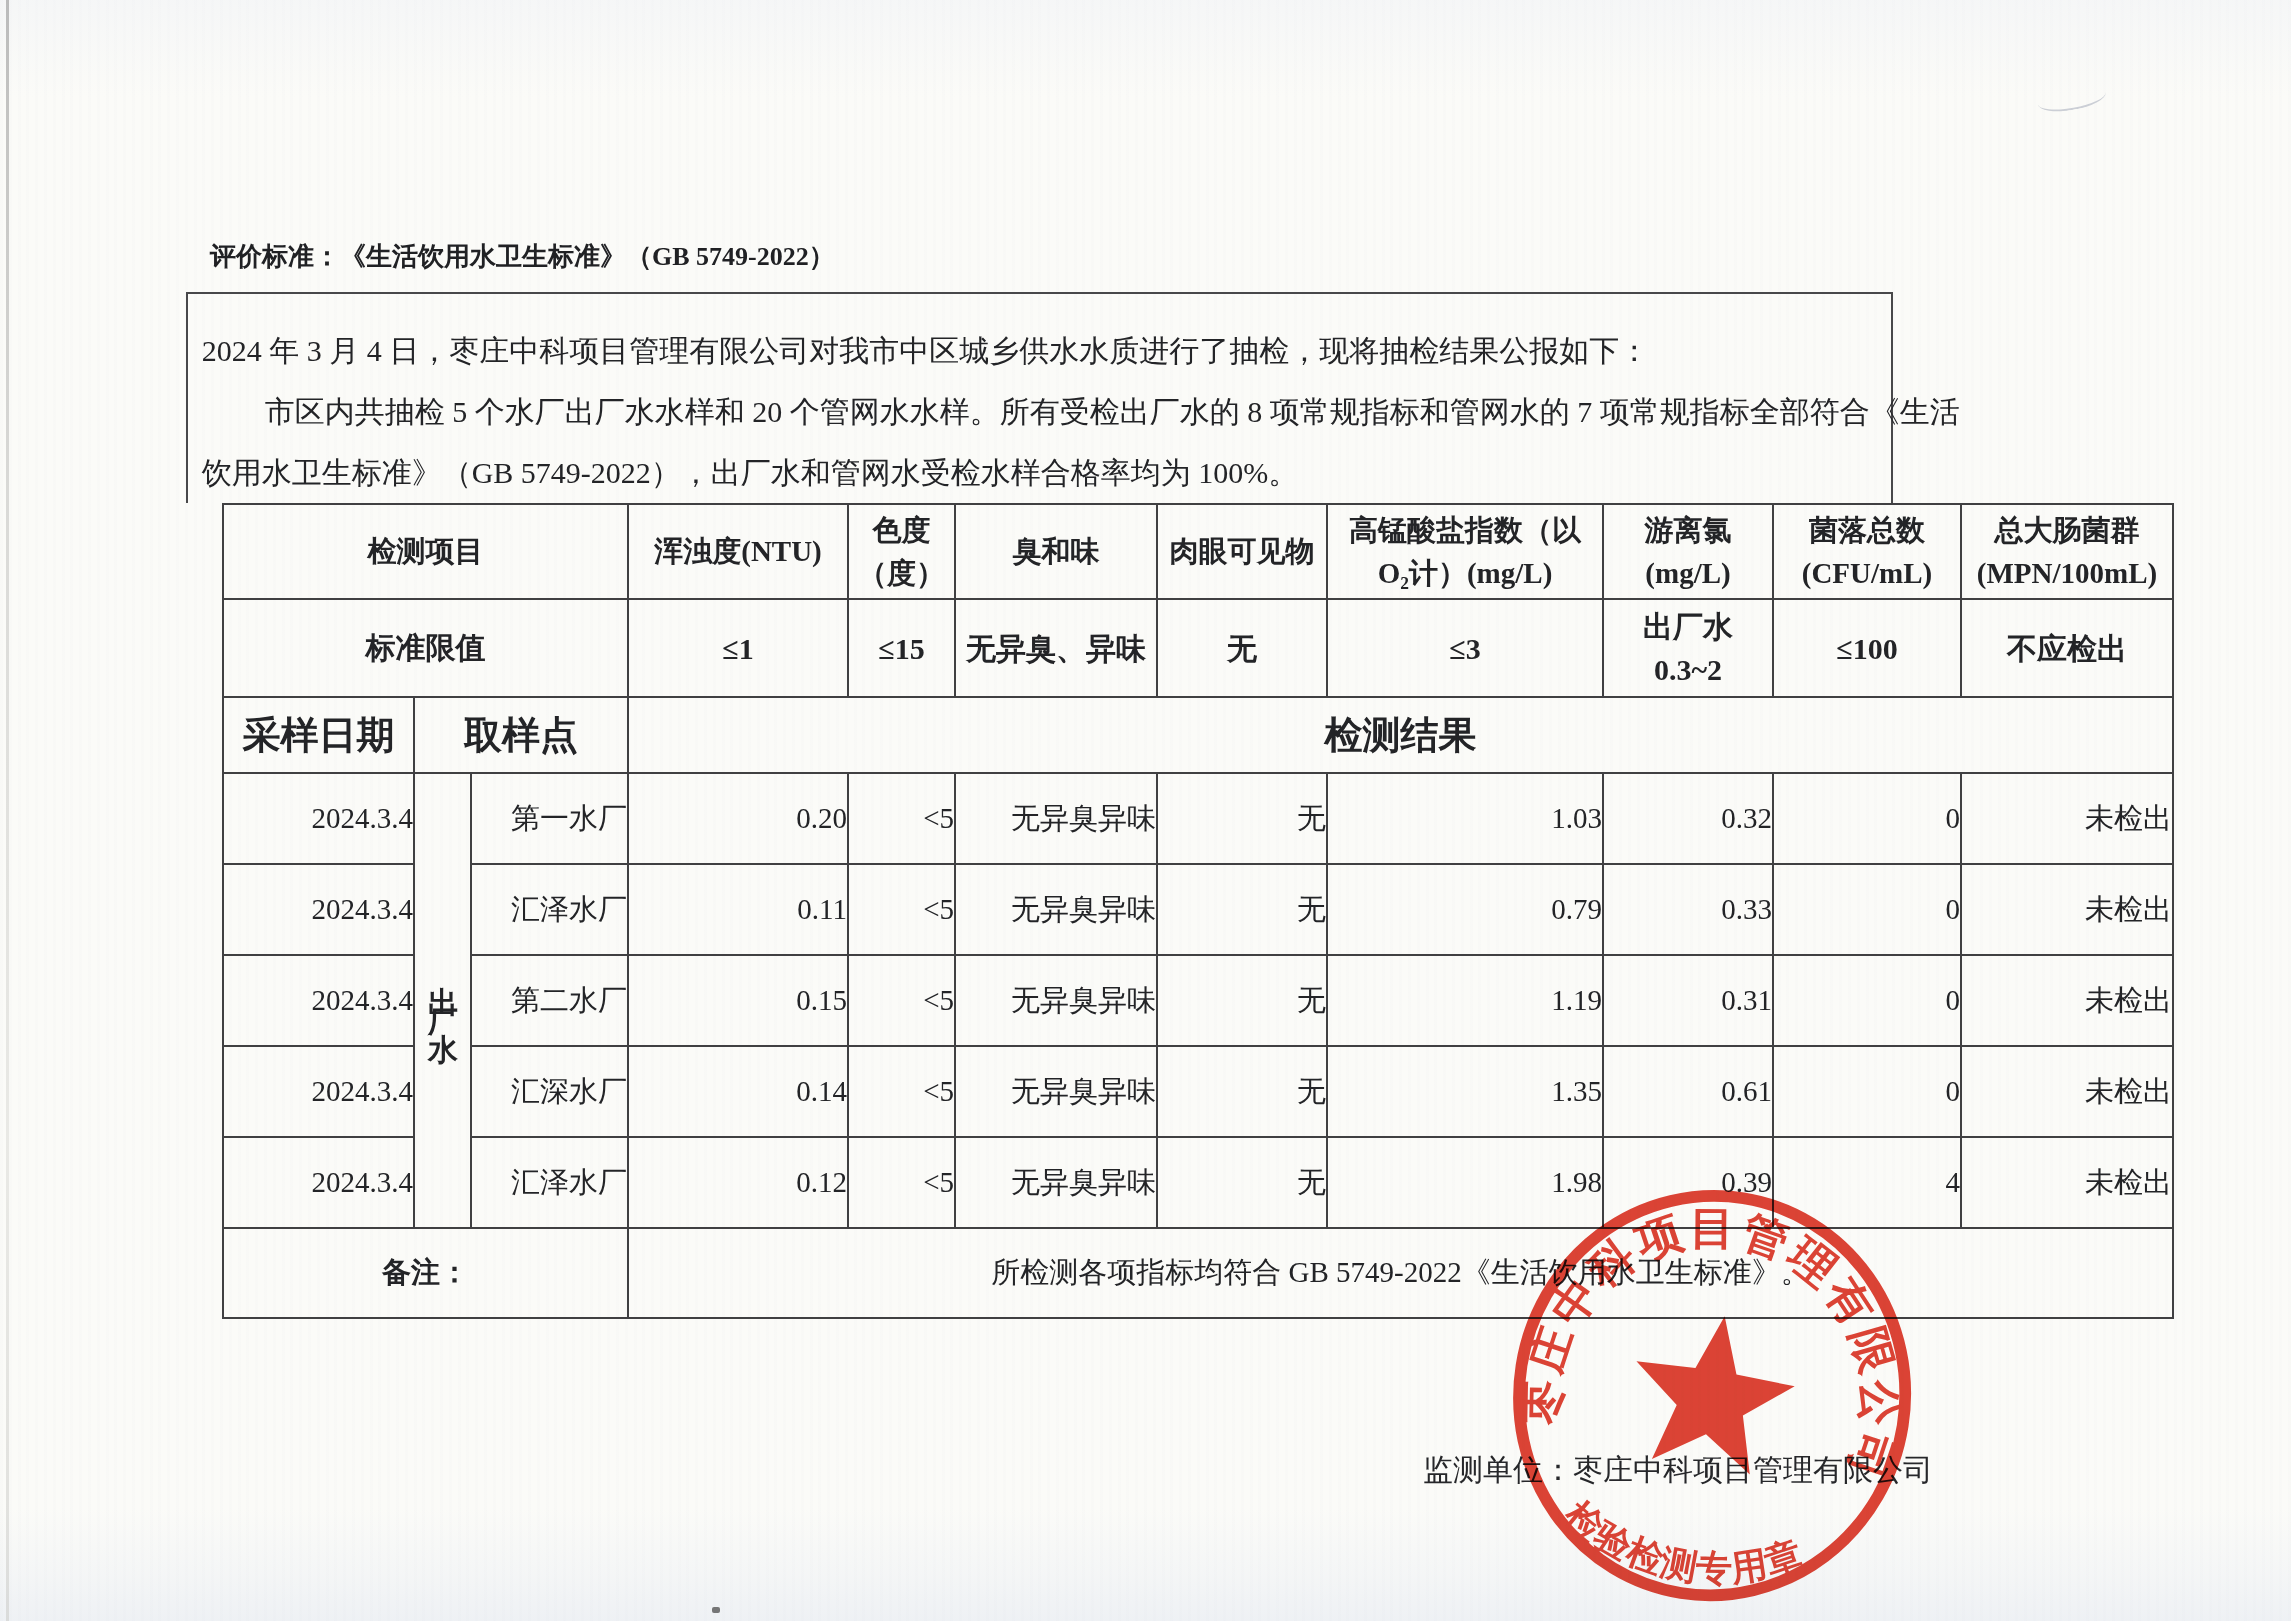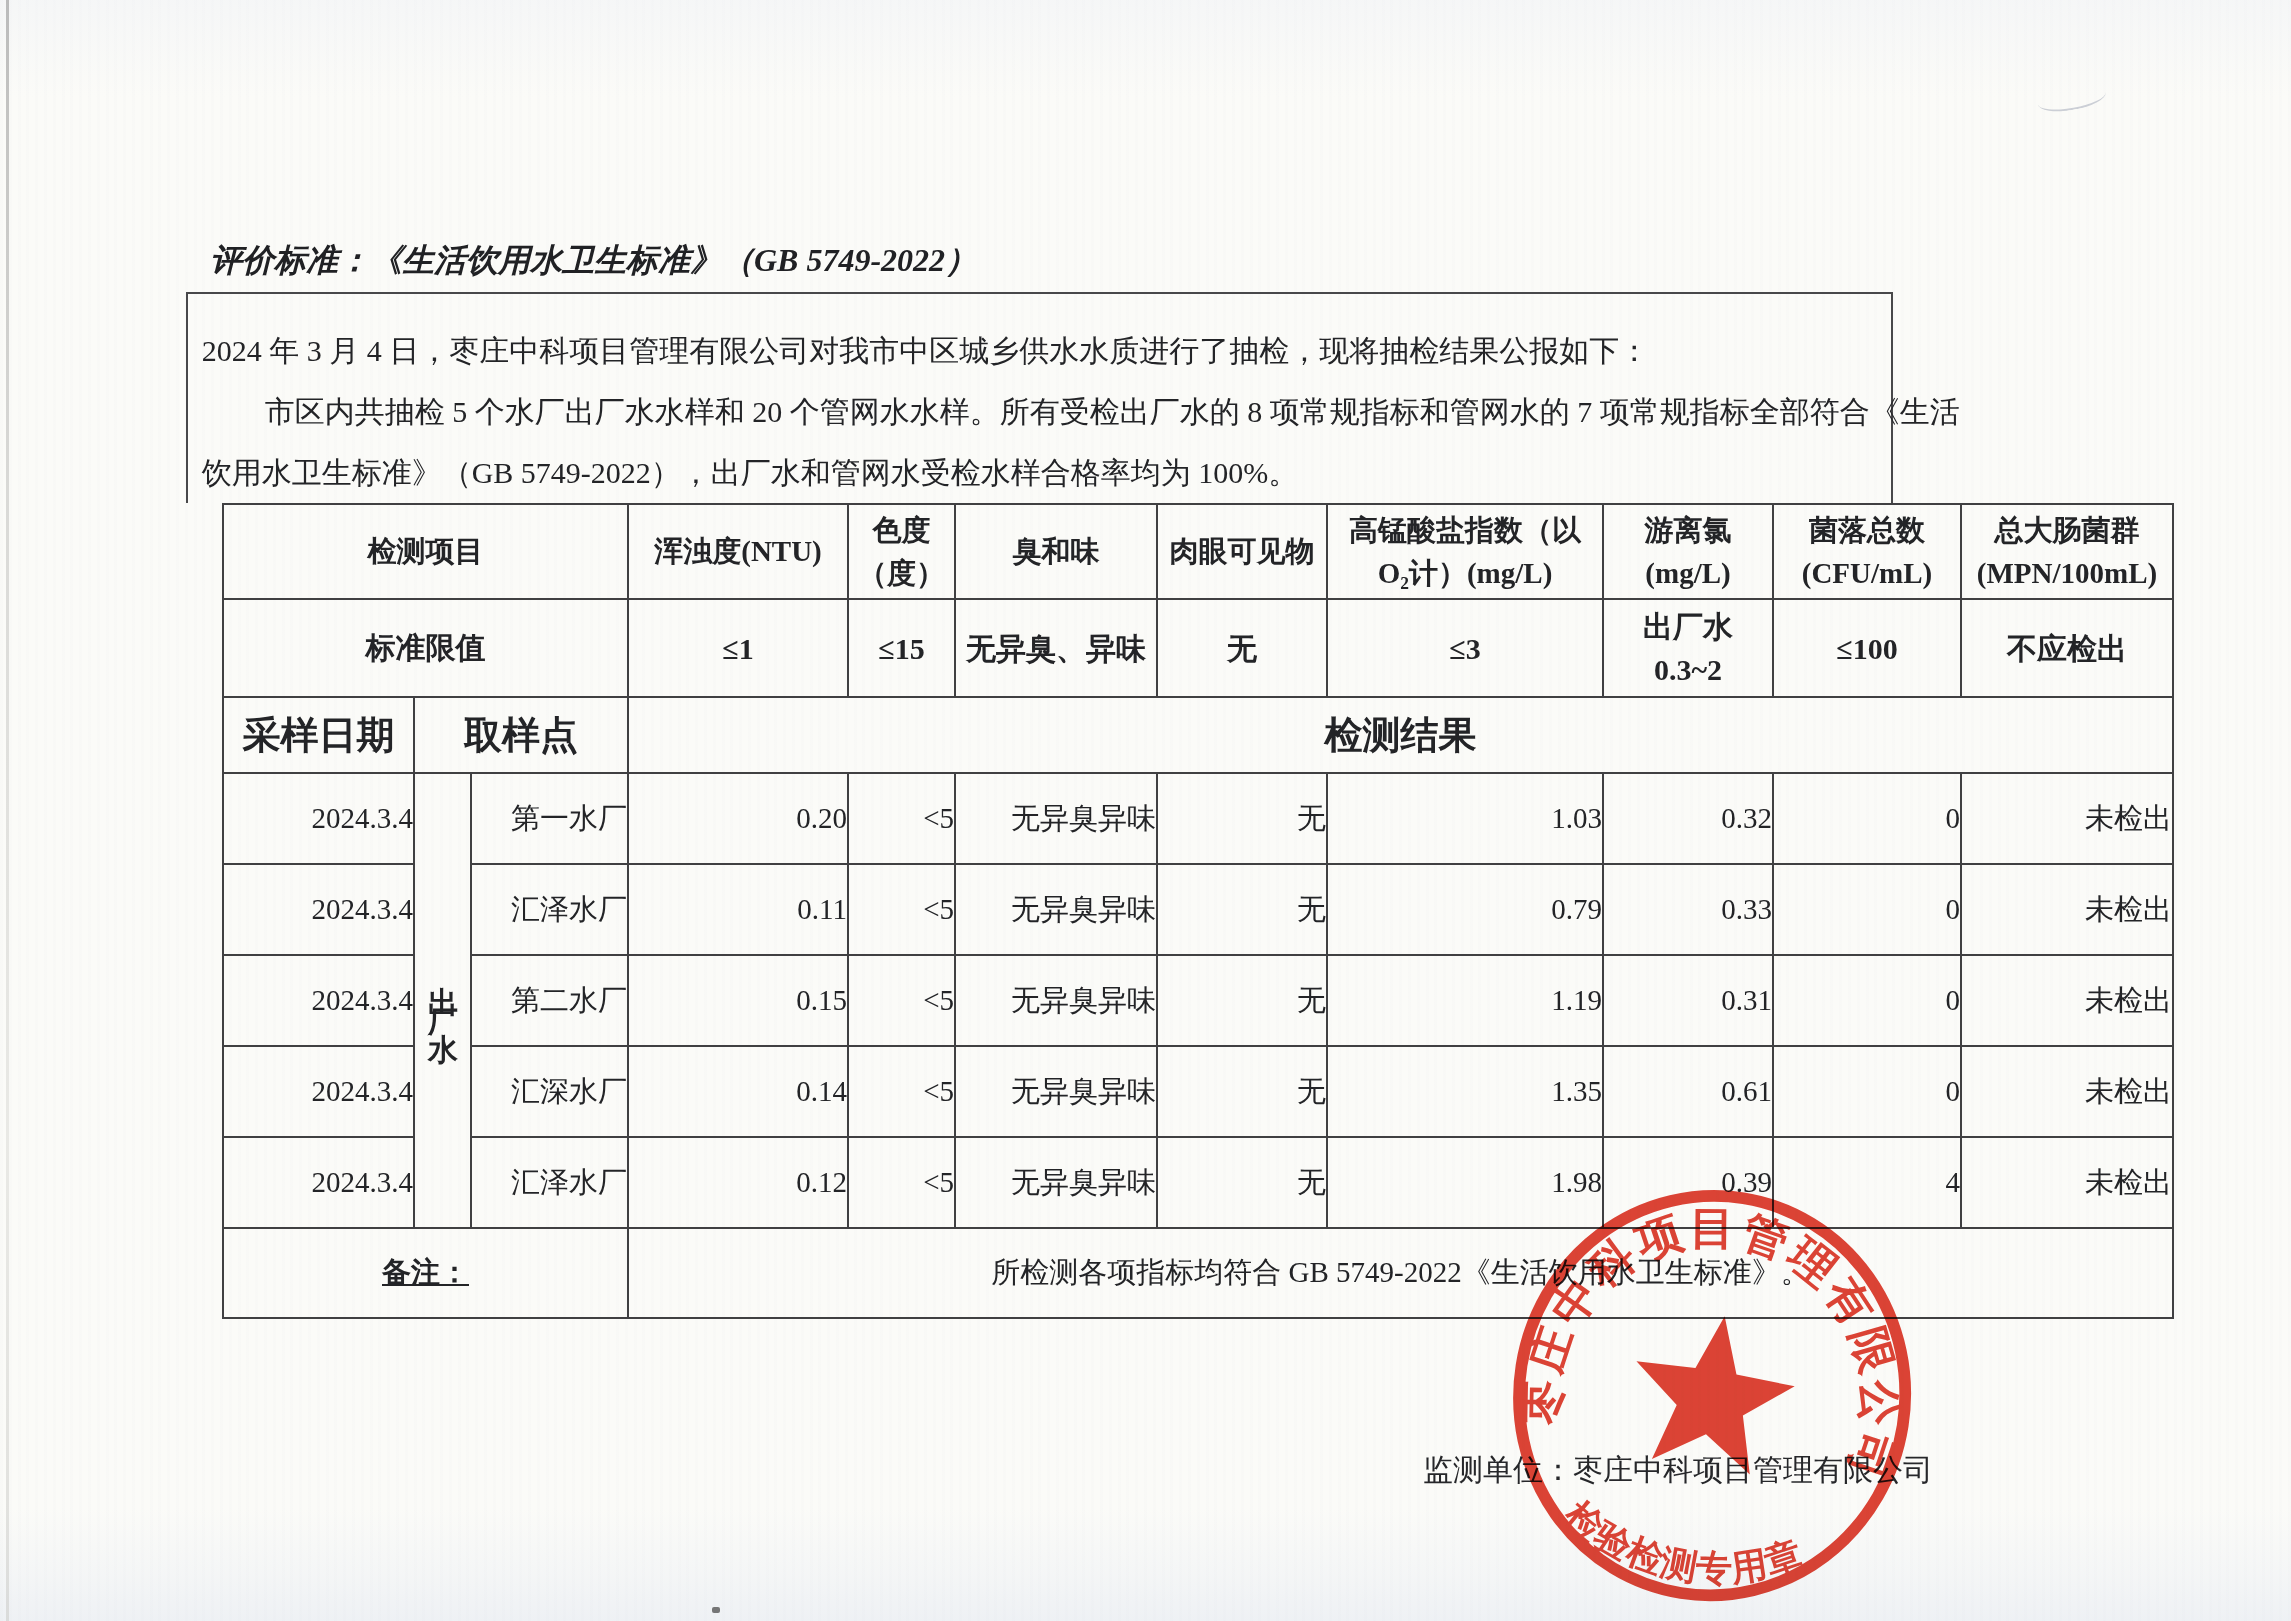--- a/index.html
+++ b/index.html
@@ -15,40 +15,40 @@
     color:#1e1e20;
   }
   .edge-line{position:absolute;left:5.9px;top:0;width:2.9px;height:1621px;
     background:linear-gradient(#8a8a8a,#bdbdbb 30%,#dadad6 70%,#c9c9c6);opacity:.55;}
   .scratch{position:absolute;left:2037px;top:86px;width:69px;height:23.5px;
     border-bottom:2px solid #949cae;border-radius:50%;opacity:.45;transform:rotate(-10deg);}
   .speck{position:absolute;left:712px;top:1607px;width:7.8px;height:5.9px;background:#4c4c4c;border-radius:2px;opacity:.75;}
 
   .doc-title{position:absolute;left:0;top:149px;width:100%;text-align:center;
     font-size:41px;font-weight:bold;letter-spacing:1px;color:#191a1c;}
-  .doc-standard{position:absolute;left:210px;top:239px;font-size:32px;font-weight:bold;color:#202124;font-style:italic;}
+  .doc-standard{position:absolute;left:210px;top:239px;font-size:26px;font-weight:bold;color:#202124;}
 
   .intro-box{position:absolute;left:186px;top:292px;width:1707px;height:211px;
     border:2.9px solid #48484a;border-bottom:none;padding:25.5px 17.6px 0 13.7px;}
   .intro-line{font-size:30px;line-height:61px;color:#232427;white-space:nowrap;}
   .intro-line.indent{padding-left:63px;}
 
   .table-wrap{position:absolute;left:186px;top:503px;width:2198px;padding-left:36px;}
   table.results{border-collapse:collapse;table-layout:fixed;width:1949px;
     border:2.9px solid #404042;}
   table.results td{border:2px solid #404042;text-align:center;vertical-align:middle;
     padding:0;color:#232427;}
   tr.r-head td{height:95px;font-weight:bold;font-size:29px;}
   tr.r-limit td{height:98px;font-weight:bold;font-size:30px;}
   tr.r-sub td{height:76px;font-weight:bold;font-size:38px;}
   tr.r-data td{height:91px;font-size:29px;text-align:right;}
   tr.r-remark td{height:90px;font-size:29px;}
   td.item-head{font-size:30px;}
   .hl{line-height:43px;}
-  td.remark-label{font-weight:bold;font-size:30px;text-decoration:underline;}
+  td.remark-label{font-weight:bold;font-size:30px;}
   td.remark-val{text-align:left;padding-left:37px;}
   .vtext{writing-mode:vertical-lr;text-orientation:upright;display:inline-block;
     letter-spacing:23.5px;font-weight:bold;font-size:30px;line-height:57px;}
 
   .footer-line{position:absolute;font-size:30px;color:#26272a;white-space:nowrap;}
   .footer-supervisor{left:225px;top:1443px;}
   .footer-monitor{left:1423px;top:1450px;}
 
   .stamp{position:absolute;left:1498px;top:1186px;width:427px;height:427px;
     transform:rotate(9deg);mix-blend-mode:multiply;opacity:.93;}

